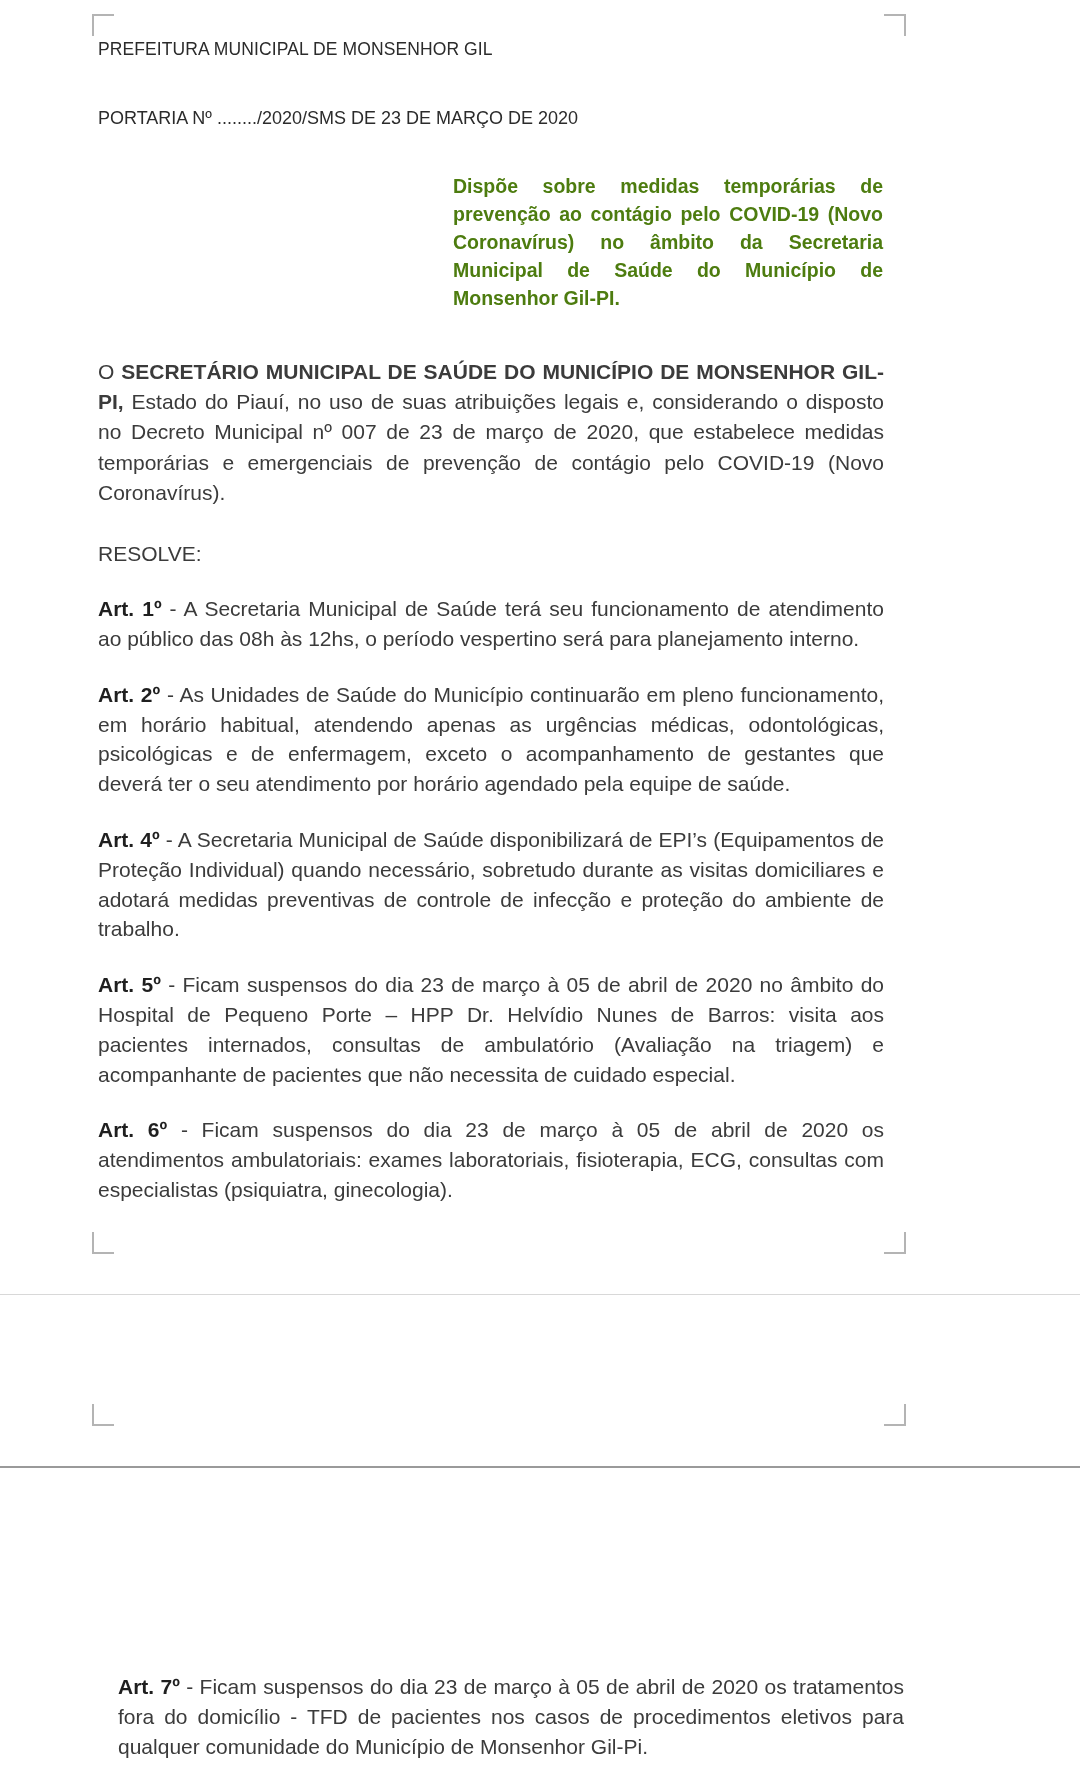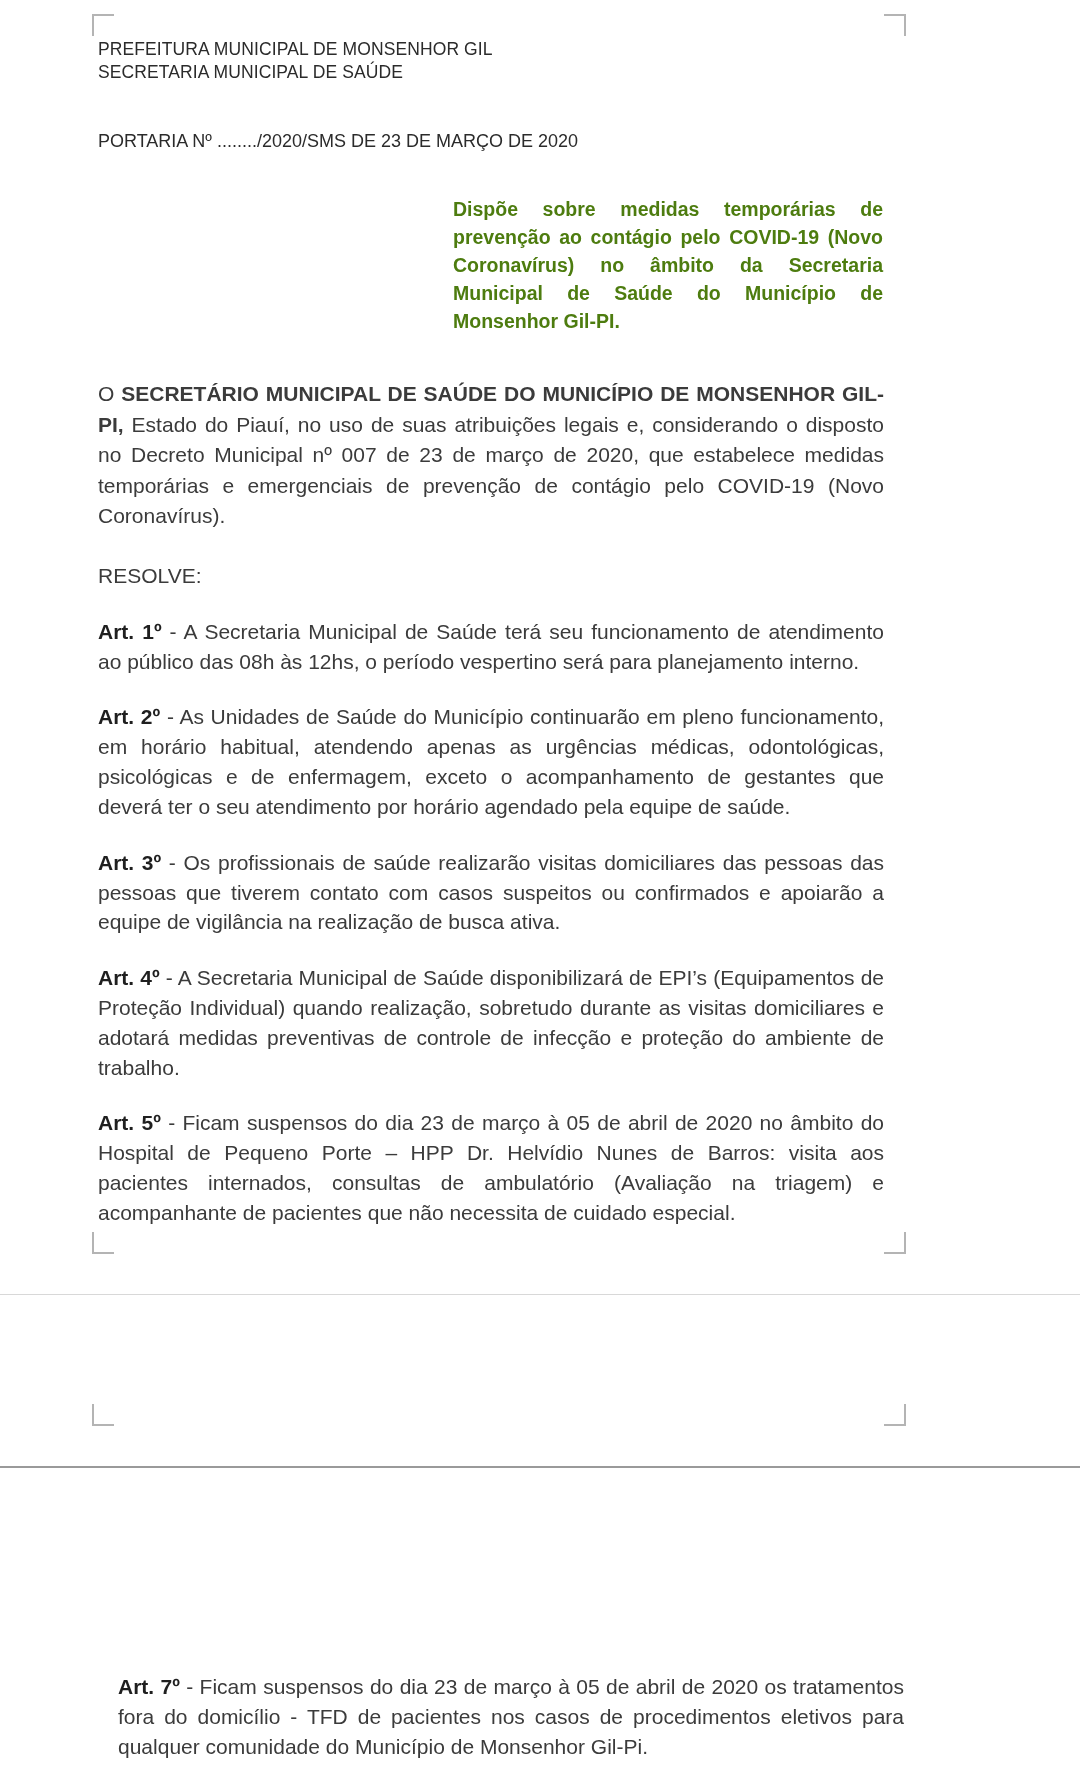--- a/index.html
+++ b/index.html
@@ -165,53 +165,52 @@
   <div class="crop-mark cm-tl2"></div>
   <div class="crop-mark cm-tr2"></div>
 
   <div class="page-separator sep-top"></div>
   <div class="page-separator sep-mid"></div>
 
   <div class="content">
 
     <div class="letterhead">
       <div>PREFEITURA MUNICIPAL DE MONSENHOR GIL</div>
-      <div>SECRETARIA MUNICIPAL DE SAÚDE</div>
     </div>
 
     <div class="portaria-line">PORTARIA Nº ......../2020/SMS DE 23 DE MARÇO DE 2020</div>
 
     <div class="ementa">Dispõe sobre medidas temporárias de prevenção ao contágio pelo COVID-19 (Novo Coronavírus) no âmbito da Secretaria Municipal de Saúde do Município de Monsenhor Gil-PI.</div>
 
     <div class="preamble">
       <span>O </span><span class="caps">SECRETÁRIO MUNICIPAL DE SAÚDE DO MUNICÍPIO DE MONSENHOR GIL-PI,</span><span> Estado do Piauí, no uso de suas atribuições legais e, considerando o disposto no Decreto Municipal nº 007 de 23 de março de 2020, que estabelece medidas temporárias e emergenciais de prevenção de contágio pelo COVID-19 (Novo Coronavírus).</span>
     </div>
 
     <div class="resolve">RESOLVE:</div>
 
     <div class="article">
       <span class="art-label">Art. 1º</span><span> - A Secretaria Municipal de Saúde terá seu funcionamento de atendimento ao público das 08h às 12hs, o período vespertino será para planejamento interno.</span>
     </div>
 
     <div class="article">
       <span class="art-label">Art. 2º</span><span> - As Unidades de Saúde do Município continuarão em pleno funcionamento, em horário habitual, atendendo apenas as urgências médicas, odontológicas, psicológicas e de enfermagem, exceto o acompanhamento de gestantes que deverá ter o seu atendimento por horário agendado pela equipe de saúde.</span>
     </div>
 
-    <div class="article">
-      <span class="art-label">Art. 3º</span><span> - Os profissionais de saúde realizarão visitas domiciliares das pessoas das pessoas que tiverem contato com casos suspeitos ou confirmados e apoiarão a equipe de vigilância na realização de busca ativa.</span>
-    </div>
-
-    <div class="article">
-      <span class="art-label">Art. 4º</span><span> - A Secretaria Municipal de Saúde disponibilizará de EPI’s (Equipamentos de Proteção Individual) quando realização, sobretudo durante as visitas domiciliares e adotará medidas preventivas de controle de infecção e proteção do ambiente de trabalho.</span>
+
+    <div class="article">
+      <span class="art-label">Art. 4º</span><span> - A Secretaria Municipal de Saúde disponibilizará de EPI’s (Equipamentos de Proteção Individual) quando necessário, sobretudo durante as visitas domiciliares e adotará medidas preventivas de controle de infecção e proteção do ambiente de trabalho.</span>
     </div>
 
     <div class="article">
       <span class="art-label">Art. 5º</span><span> - Ficam suspensos do dia 23 de março à 05 de abril de 2020 no âmbito do Hospital de Pequeno Porte – HPP Dr. Helvídio Nunes de Barros: visita aos pacientes internados, consultas de ambulatório (Avaliação na triagem) e acompanhante de pacientes que não necessita de cuidado especial.</span>
     </div>
 
+    <div class="article">
+      <span class="art-label">Art. 6º</span><span> - Ficam suspensos do dia 23 de março à 05 de abril de 2020 os atendimentos ambulatoriais: exames laboratoriais, fisioterapia, ECG, consultas com especialistas (psiquiatra, ginecologia).</span>
+    </div>
 
   </div>
 
   <div class="content-page2">
     <div class="article">
       <span class="art-label">Art. 7º</span><span> - Ficam suspensos do dia 23 de março à 05 de abril de 2020 os tratamentos fora do domicílio - TFD de pacientes nos casos de procedimentos eletivos para qualquer comunidade do Município de Monsenhor Gil-Pi.</span>
     </div>
   </div>
 
 </div>

